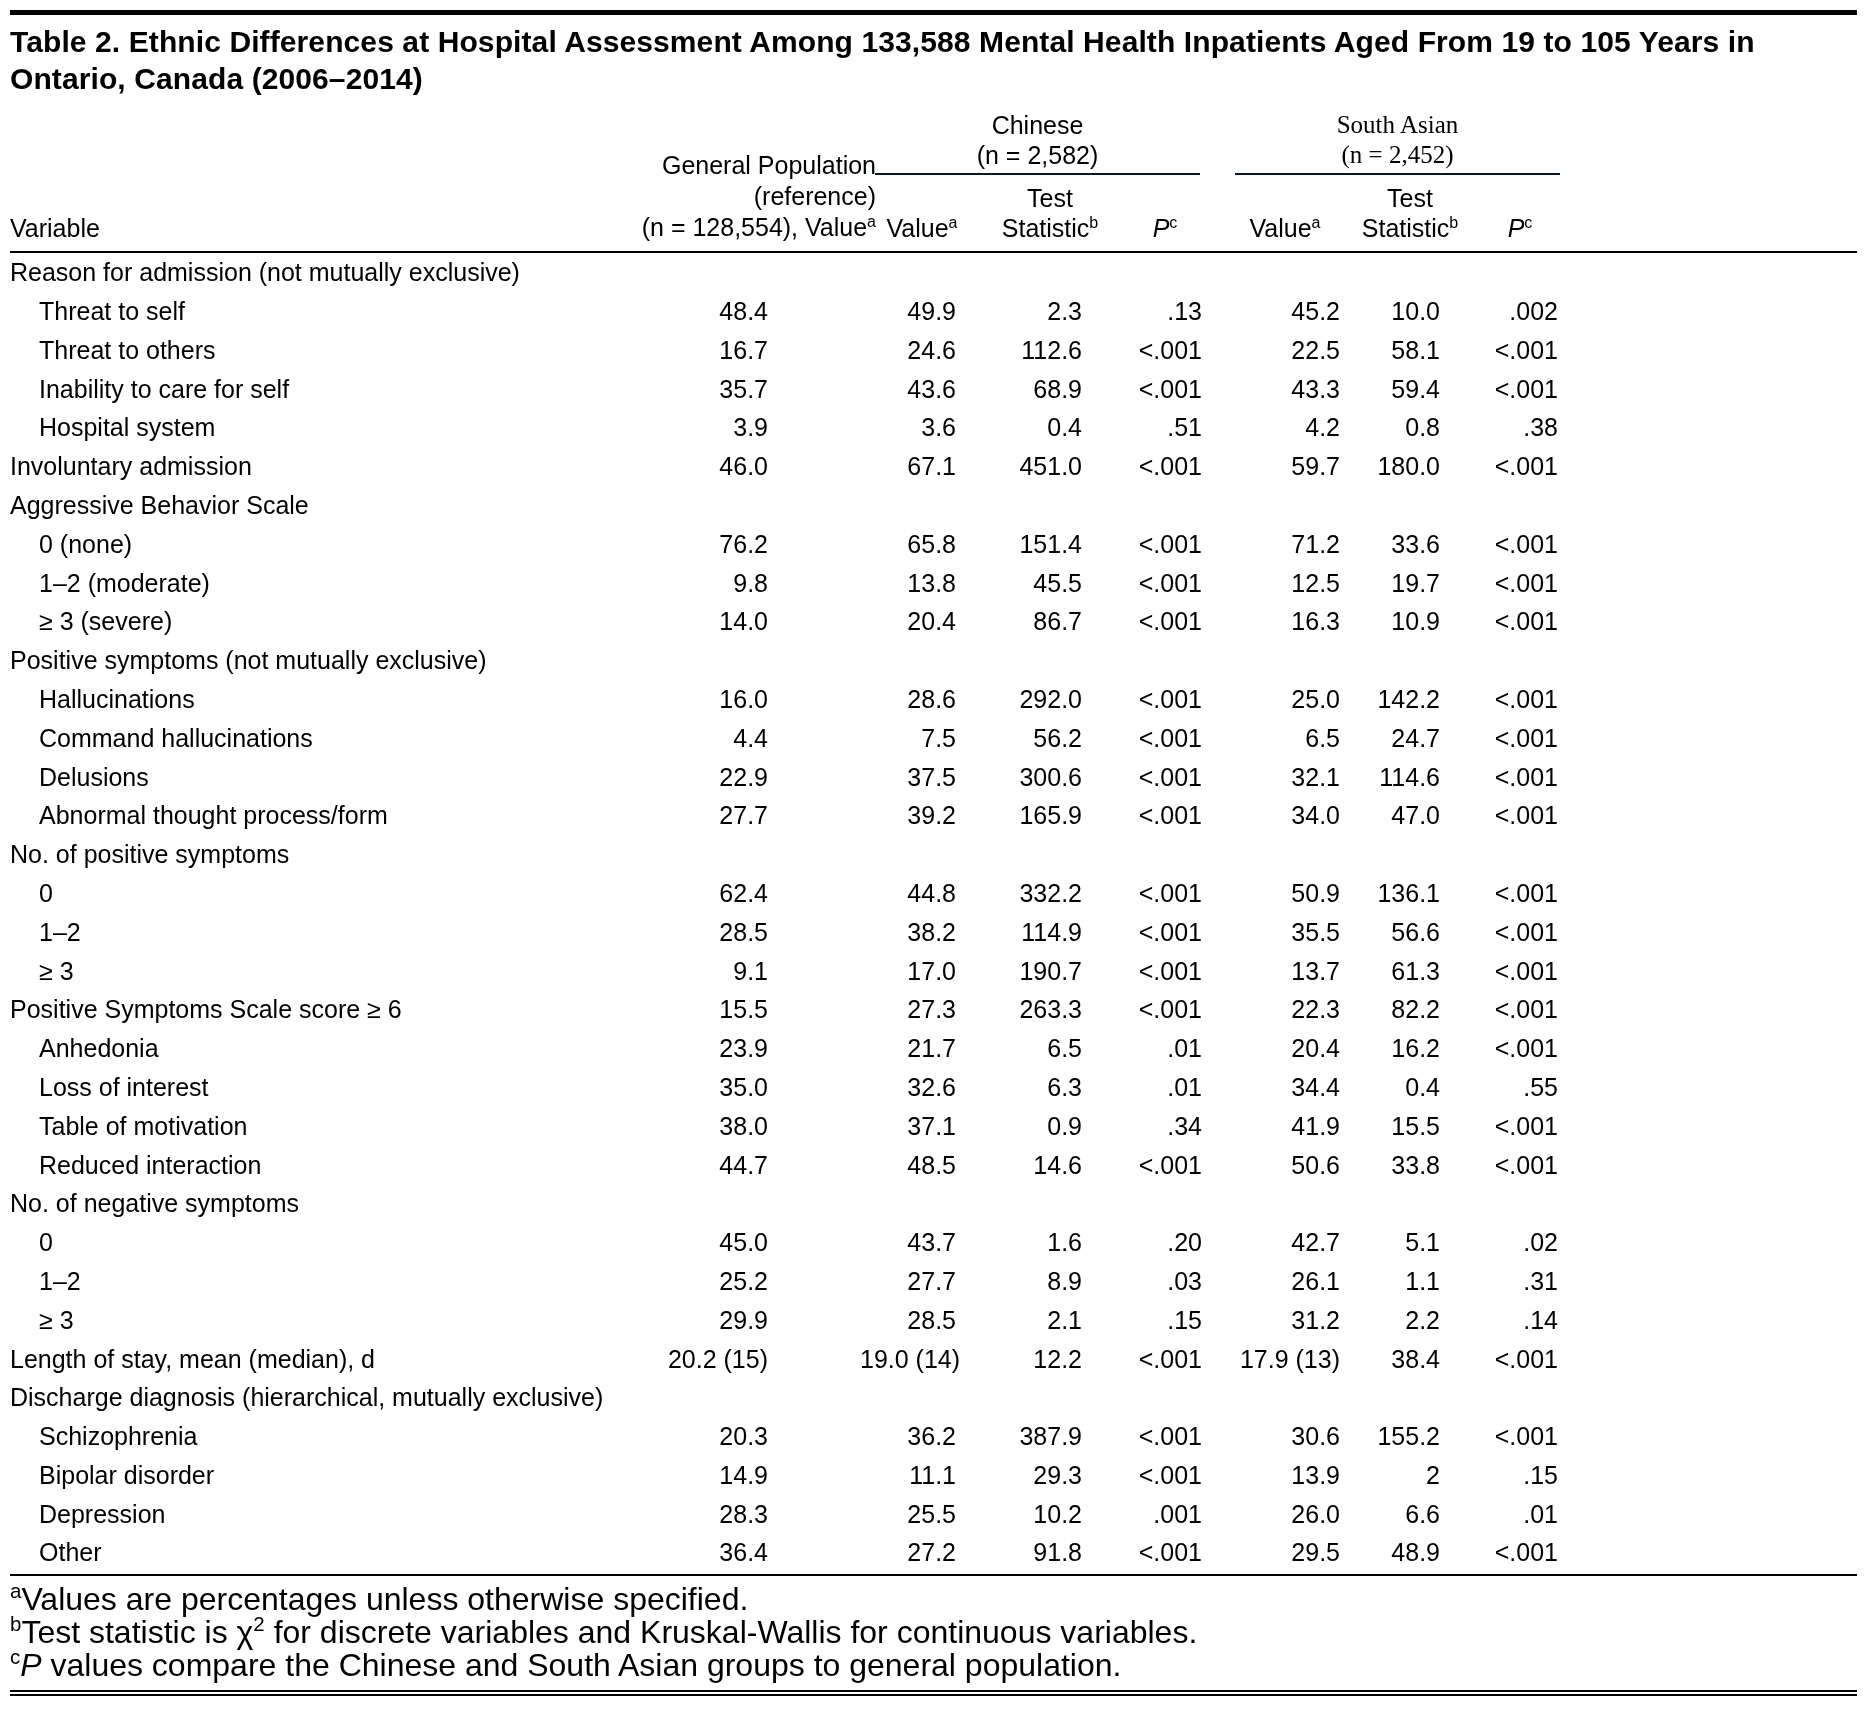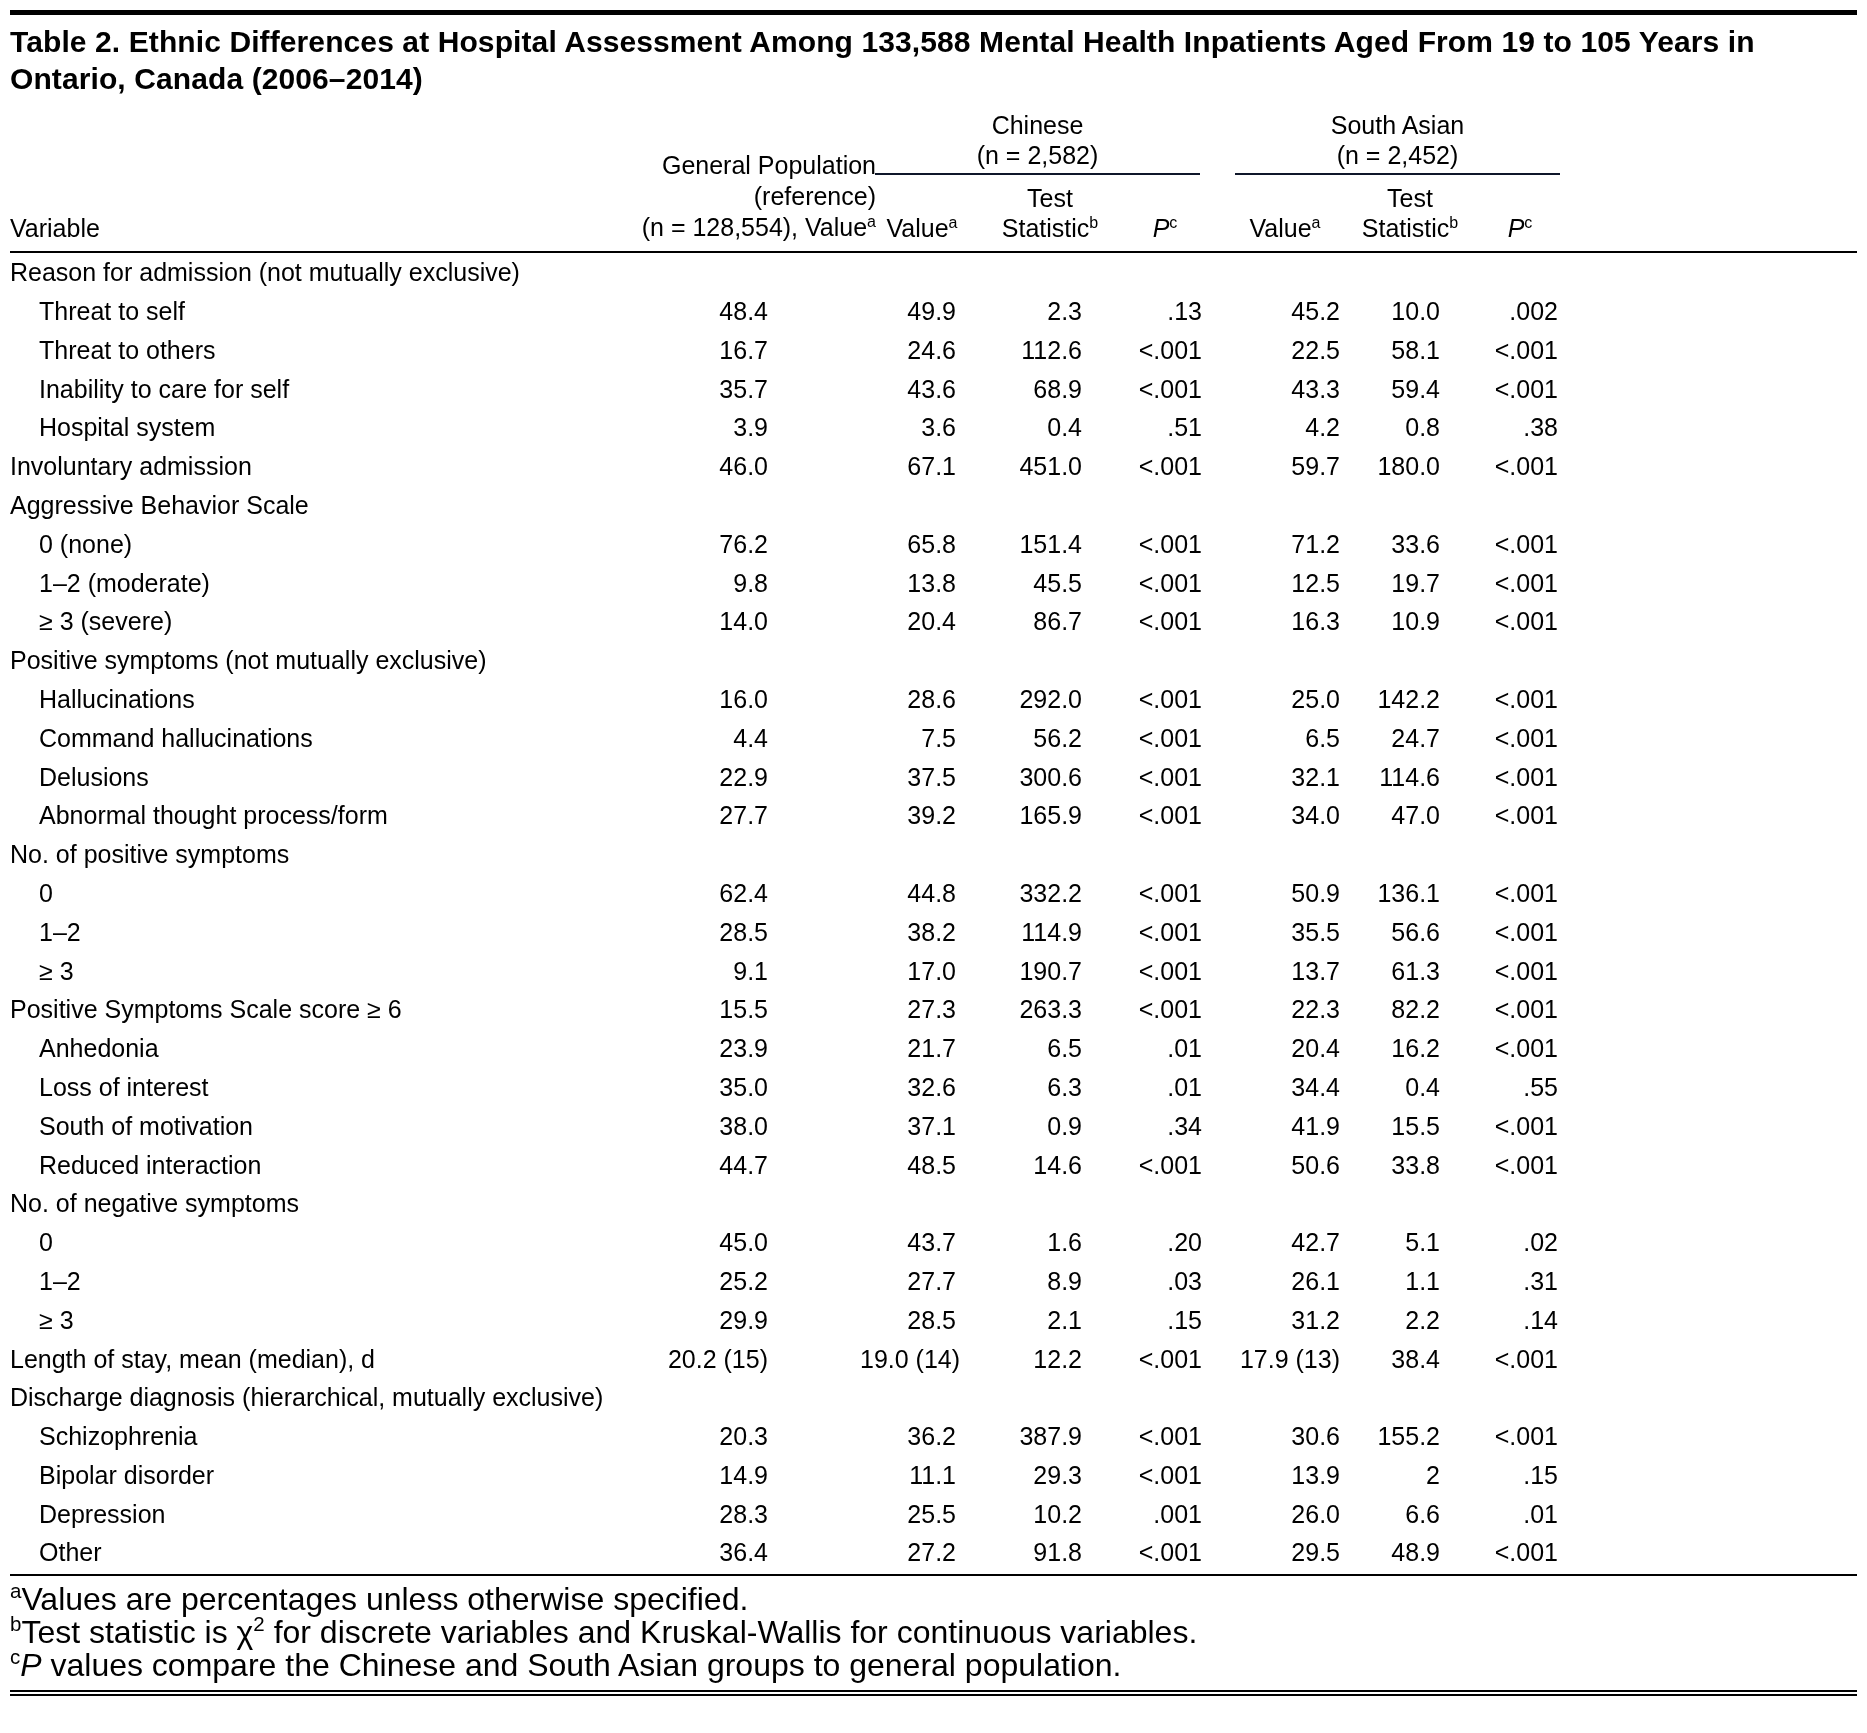--- a/index.html
+++ b/index.html
@@ -30,21 +30,21 @@
   .h-group { align-self: end; }
   .h-cn { grid-column: 3 / 6; grid-row: 1; }
   .h-sa { grid-column: 6 / 9; grid-row: 1; }
   .group-inner {
     text-align: center;
     line-height: 30px;
     border-bottom: 2px solid #0f172a;
     padding-bottom: 3px;
   }
   .h-cn .group-inner { margin-left: 15px; margin-right: 14px; }
-  .h-sa .group-inner { margin-left: 21px; margin-right: 16px; }
+  .h-sa .group-inner { margin-left: 21px; margin-right: 16px; font-family: Liberation Serif, serif; }
   .h-var { grid-column: 1; grid-row: 2; align-self: end; padding-bottom: 8px; }
   .h-genpop {
     grid-column: 2; grid-row: 1 / 3;
     align-self: end; text-align: right;
     line-height: 31px; padding-bottom: 8px;
     margin-right: -16px;
     white-space: nowrap;
   }
   .h-sub {
     grid-row: 2; align-self: end; text-align: center;
@@ -379,21 +379,21 @@
     <div class="cell num">35.0</div>
     <div class="cell num">32.6</div>
     <div class="cell num">6.3</div>
     <div class="cell num">.01</div>
     <div class="cell num">34.4</div>
     <div class="cell num">0.4</div>
     <div class="cell num">.55</div>
     <div class="cell"></div>
   </div>
     <div class="cols body-row">
-    <div class="cell label indent">South of motivation</div>
+    <div class="cell label indent">Table of motivation</div>
     <div class="cell num">38.0</div>
     <div class="cell num">37.1</div>
     <div class="cell num">0.9</div>
     <div class="cell num">.34</div>
     <div class="cell num">41.9</div>
     <div class="cell num">15.5</div>
     <div class="cell num">&lt;.001</div>
     <div class="cell"></div>
   </div>
     <div class="cols body-row">

